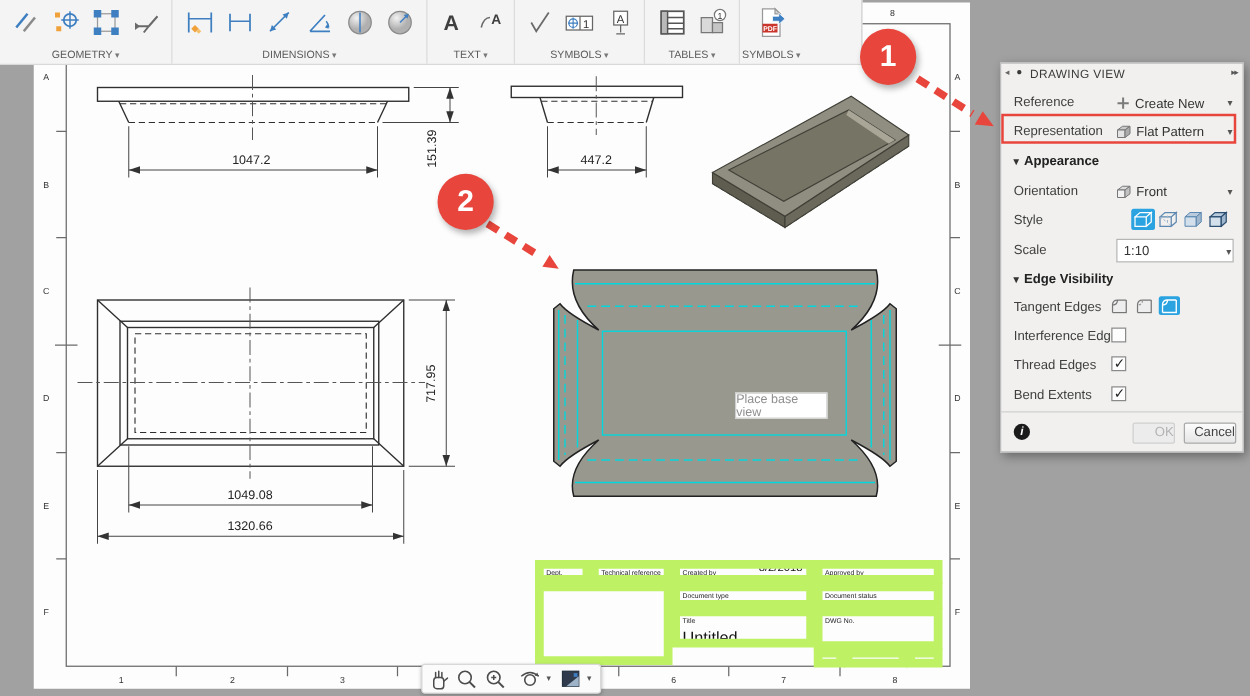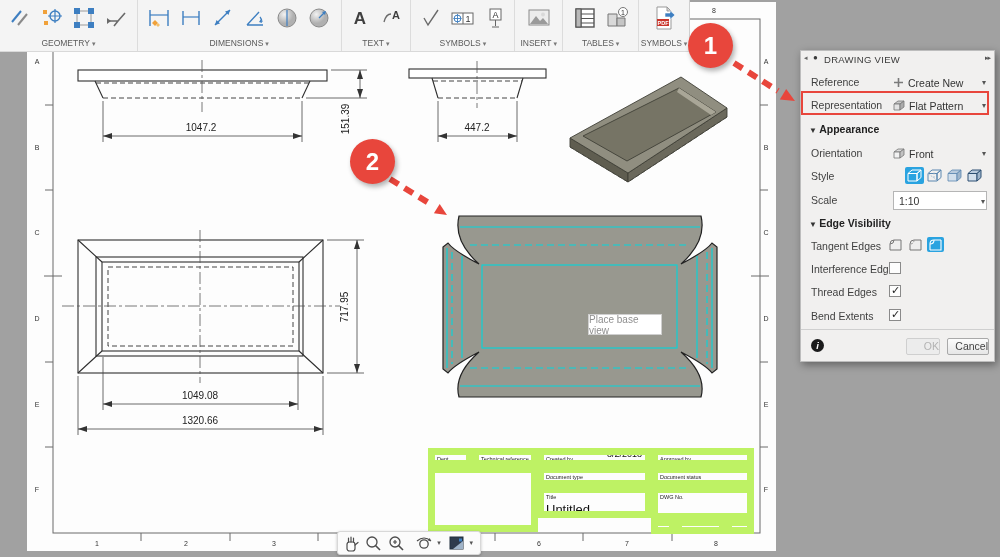--- a/index.html
+++ b/index.html
@@ -329,32 +329,20 @@
         <span class="ticon">
           <svg width="24" height="24">
               <rect x="7" y="3" width="11" height="11" fill="#fff" stroke="#666"></rect>
               <text x="12.5" y="12" font-size="9" fill="#333" text-anchor="middle" font-family="Liberation Sans,sans-serif">A</text>
               <line x1="12.5" y1="14" x2="12.5" y2="20" stroke="#666"></line>
               <path d="M9,21 h7" stroke="#666"></path>
             </svg>
         </span>
       </div>
       <div class="tlabel">SYMBOLS</div>
-    </div>
-    <div class="tgroup" style="width:48px">
-      <div class="ticons">
-        <span class="ticon">
-          <svg width="26" height="26">
-              <rect x="3" y="5" width="20" height="15" fill="#ececec" stroke="#8a8a8a"></rect>
-              <circle cx="17" cy="9.5" r="2" fill="#d9d9d9"></circle>
-              <path d="M4,19 L10,11 L14,16 L17,13 L22,19 Z" fill="#9a9a9a"></path>
-            </svg>
-        </span>
-      </div>
-      <div class="tlabel">INSERT</div>
     </div>
     <div class="tgroup" style="width:76px">
       <div class="ticons">
         <span class="ticon">
           <svg width="26" height="26">
               <rect x="4" y="4" width="18" height="18" fill="#fff" stroke="#555" stroke-width="1.4"></rect>
               <path d="M9,4 V22 M9,9 H22 M9,13.5 H22 M9,18 H22" stroke="#555" stroke-width="1.2"></path>
               <rect x="4" y="4" width="5" height="18" fill="#b9b9b9" stroke="#555"></rect>
             </svg>
         </span>

